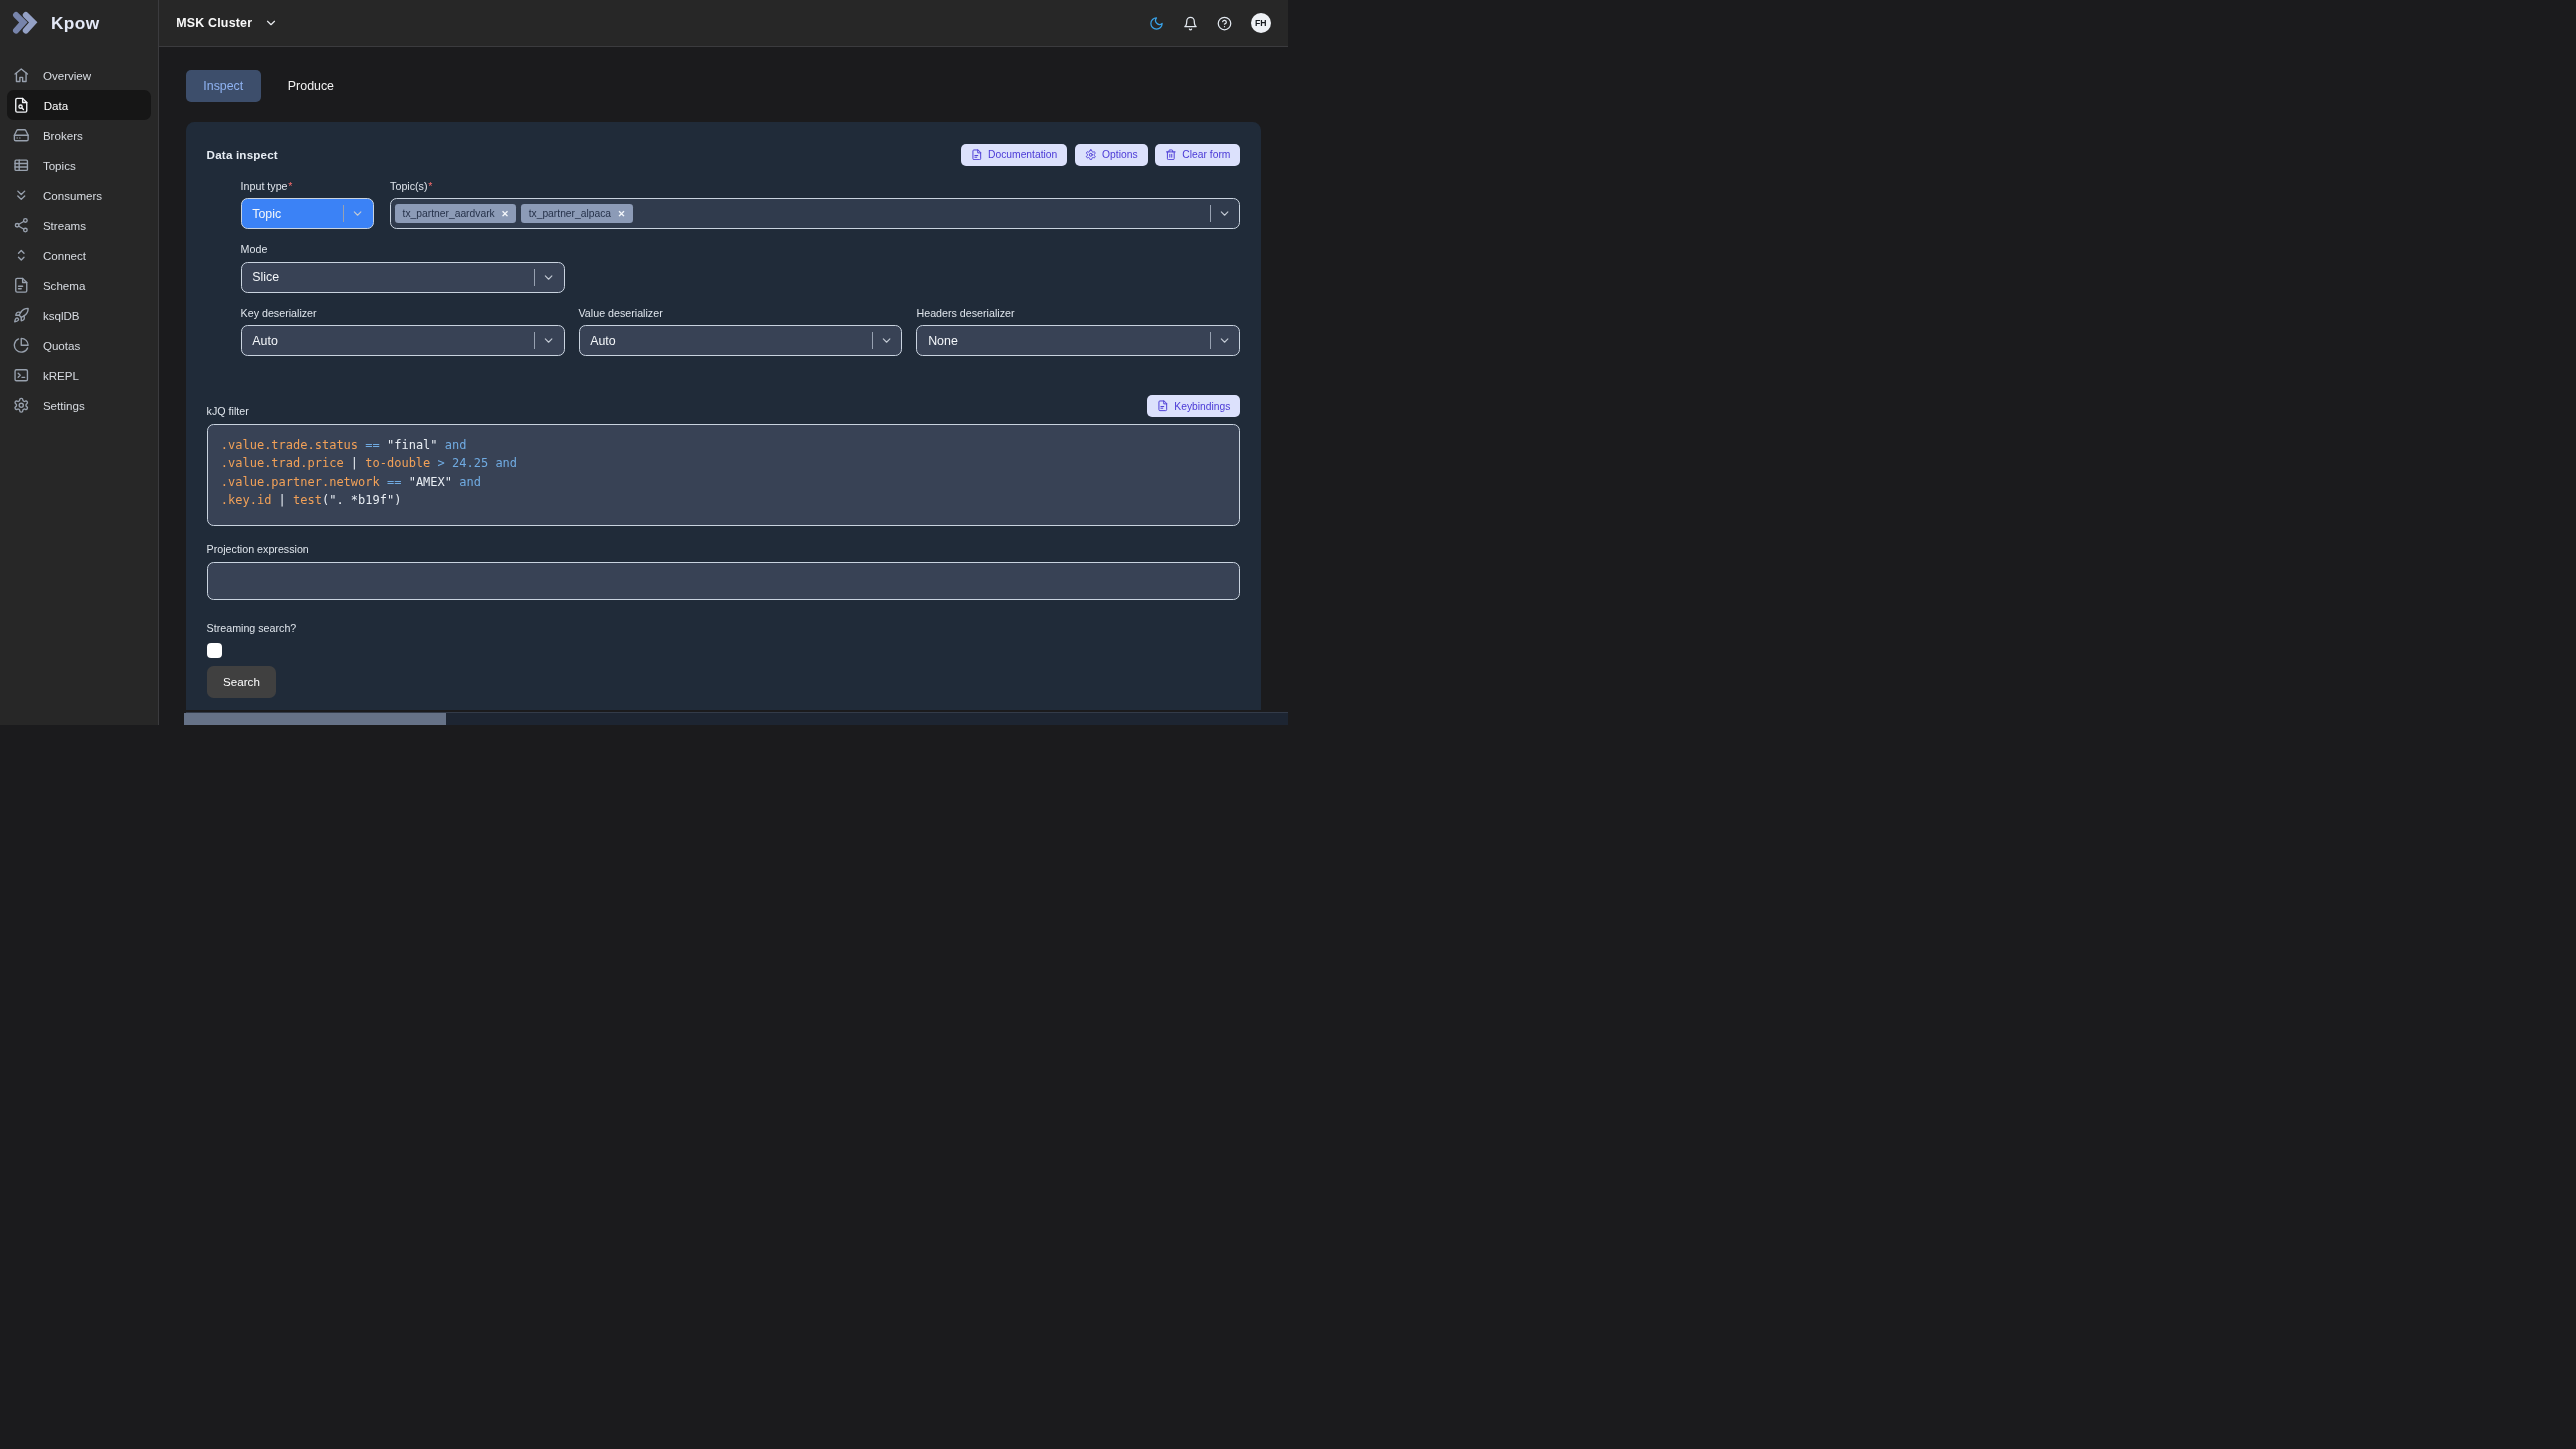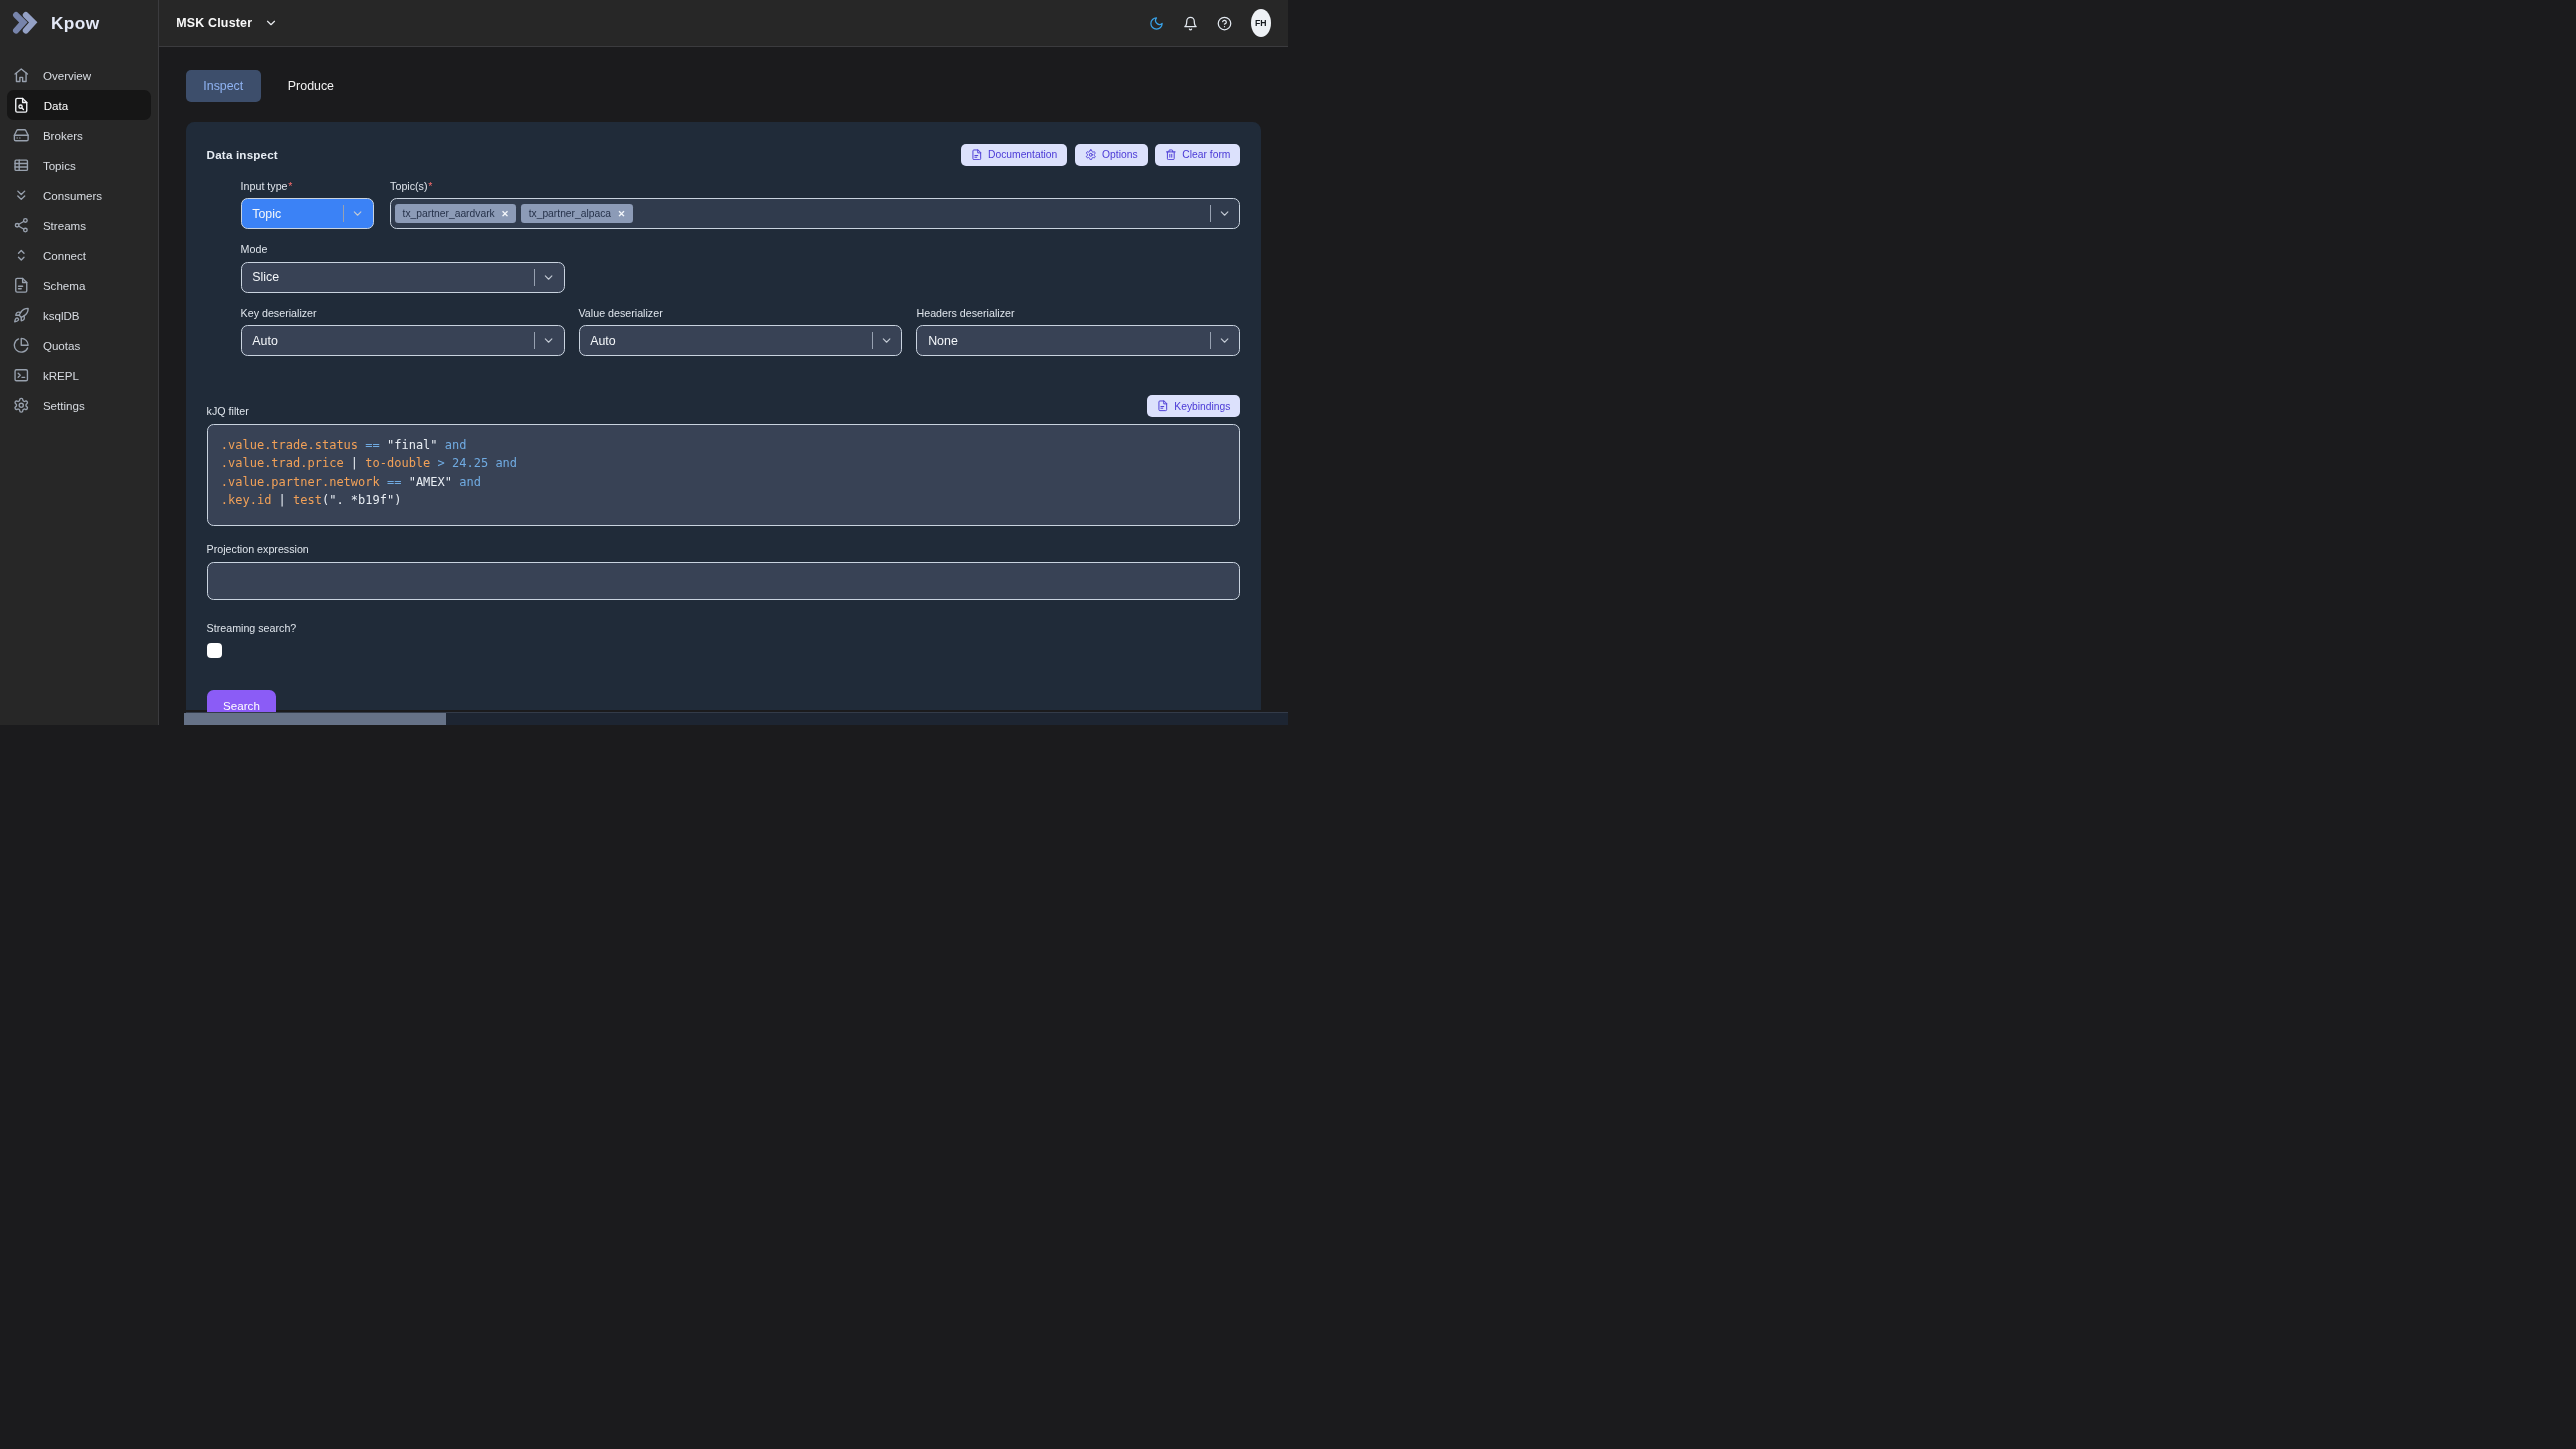--- a/index.html
+++ b/index.html
@@ -24,21 +24,21 @@
 
   
   .main { flex:1; display:flex; flex-direction:column; min-width:0; }
   .topbar { height:47px; background:#272727; border-bottom:0.8px solid #3b3b3e; display:flex; align-items:center; justify-content:space-between; padding:0 17.3px; }
   .cluster { display:flex; align-items:center; gap:11.6px; cursor:pointer; }
   .cluster-name { font-size:12.4px; color:#fafafa; font-weight:bold; letter-spacing:0.2px; }
   .cluster .icon, .tb-icon { width:14px; height:14px; color:#e8eaee; }
   .topbar-right { display:flex; align-items:center; gap:19px; }
   .tb-btn { width:15px; height:15px; display:flex; cursor:pointer; position:relative; }
   .tb-btn.moon { color:#38a3ea; }
-  .avatar { width:20px; height:28px; border-radius:50%; background:#eef1f5; color:#15191e; font-size:8.7px; font-weight:bold; display:flex; align-items:center; justify-content:center; cursor:pointer; }
+  .avatar { width:20px; height:20px; border-radius:50%; background:#eef1f5; color:#15191e; font-size:8.7px; font-weight:bold; display:flex; align-items:center; justify-content:center; cursor:pointer; }
 
   .content { flex:1; background:#1b1b1d; position:relative; overflow:hidden; padding:23px 0 16px 27px; }
 
   
   .tabs { display:flex; align-items:center; gap:10px; }
   .tab { height:32px; padding:0 17.3px; display:flex; align-items:center; font-size:12.4px; border-radius:5px; color:#f2f2f2; cursor:pointer; }
   .tab.active { background:#3d4e6b; color:#8fb3f2; }
 
   
   .panel { margin-top:20px; width:1075px; height:588px; background:#202b39; border-radius:8.3px 8.3px 0 0; padding:21.5px 20.6px 0 20.6px; }
@@ -72,21 +72,21 @@
   .tok-num { color:#70abe2; }
   .tok-str { color:#e9eef4; }
   .tok-plain { color:#e9eef4; }
 
   .proj-label { margin-top:17.3px; }
   .textarea { width:100%; height:38px; background:#384255; border:0.8px solid #c9d3df; border-radius:6.6px; cursor:text; }
 
   .stream-label { margin-top:22px; }
   .checkbox { width:15px; height:15px; margin-top:9px; background:#ffffff; border-radius:4.1px; cursor:pointer; }
 
-  .search-btn { margin-top:32px; height:32px; padding:0 16.5px; background:#8b5cf6; color:#ffffff; font-size:11.6px; font-family:"Liberation Sans",sans-serif; border:none; border-radius:6.6px; cursor:pointer; }
+  .search-btn { margin-top:8px; height:32px; padding:0 16.5px; background:#404040; color:#ffffff; font-size:11.6px; font-family:"Liberation Sans",sans-serif; border:none; border-radius:6.6px; cursor:pointer; }
 
   
   .hscroll { position:absolute; left:27px; right:0; bottom:0; height:13.2px; background:#1d2532; border-top:0.8px solid #333b49; }
   .hscroll .thumb { position:absolute; left:-1.7px; top:0; width:262px; height:100%; background:#667287; }
 </style>
 </head>
 <body>
 
 <div class="app">
 

